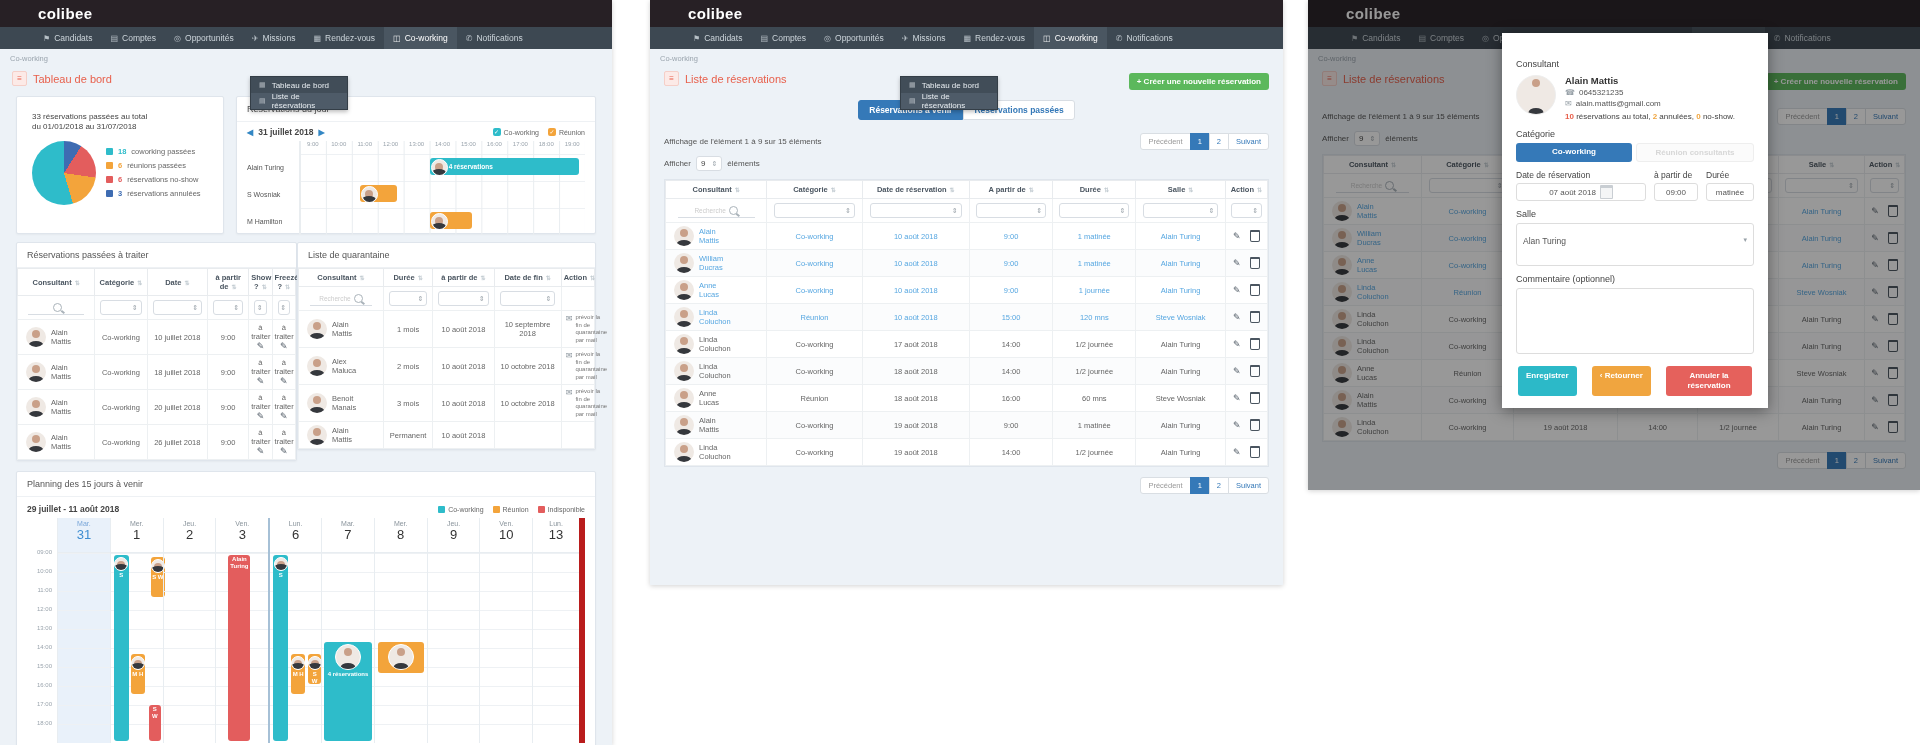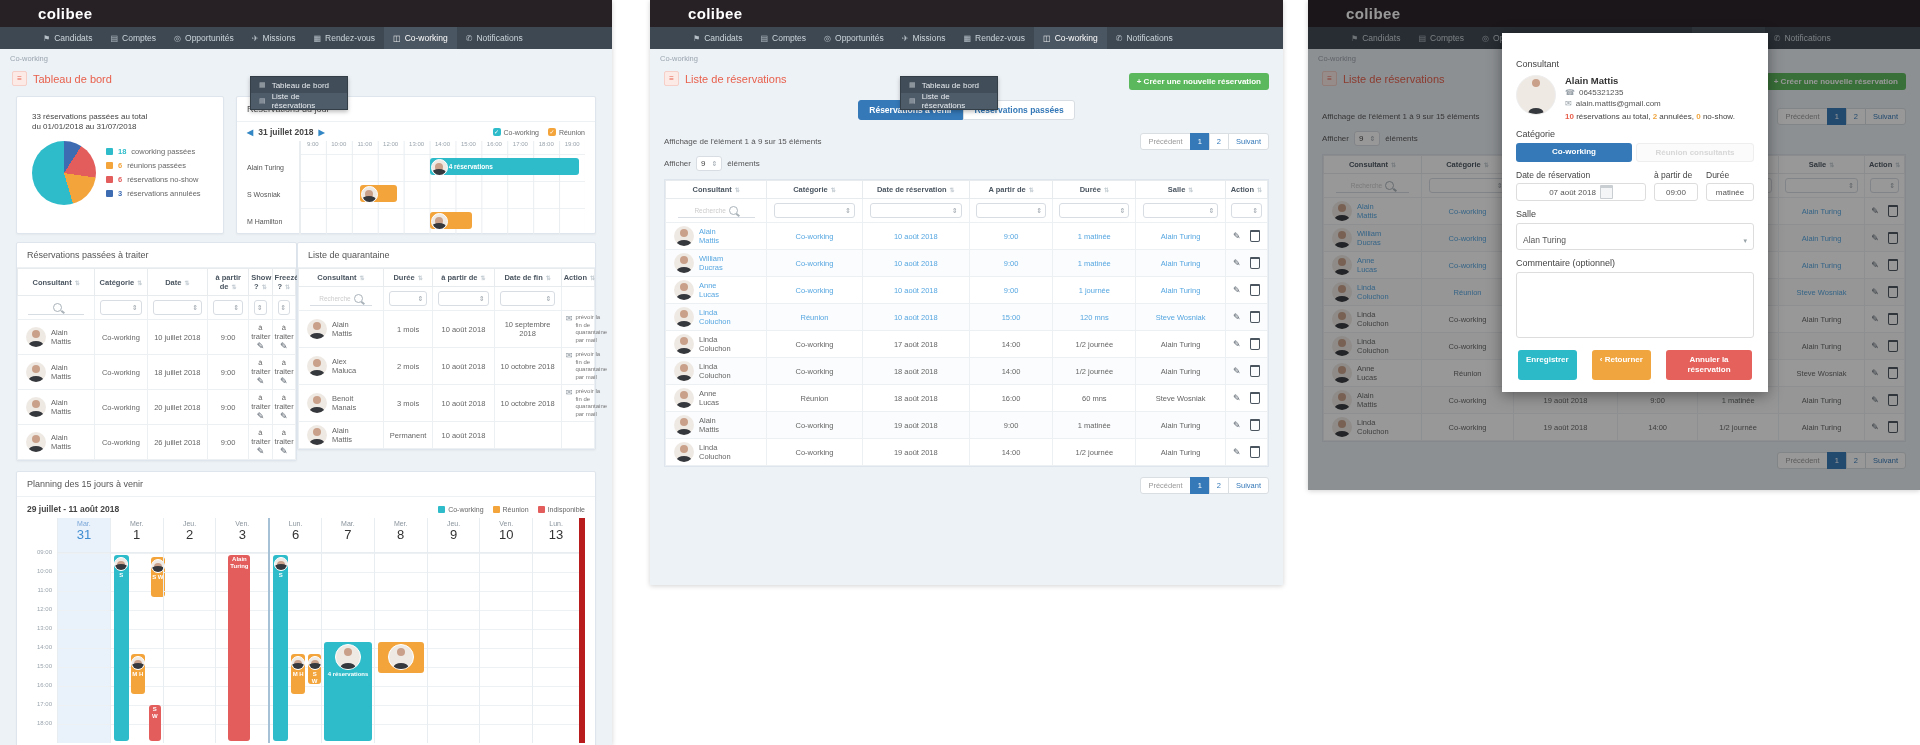--- a/index.html
+++ b/index.html
@@ -148,21 +148,21 @@
   .m-stats{font-size:8px;color:#444;margin-top:4px}
   .m-cat-row{display:flex;gap:4px}
   .m-cat{flex:1;text-align:center;font-size:8px;font-weight:bold;padding:4px 0;border-radius:3px;cursor:pointer}
   .m-cat.on{background:#3579b8;color:#fff}
   .m-cat.off{background:#fbfbfb;border:1px solid #eee;color:#d7d7d7}
   .m-fields{display:flex;gap:8px;margin-top:8px}
   .m-field{display:flex;flex-direction:column;gap:3px}
   .m-field label{font-size:8.5px;color:#444}
   .m-input{border:1px solid #ddd;border-radius:3px;height:16px;font-size:8px;color:#555;display:flex;align-items:center;justify-content:center;background:#fff;gap:4px;padding:0 4px}
   .cal-ico{width:11px;height:10px;border:1px solid #c9ced3;border-top:3px solid #c9ced3;border-radius:1px;background:#f4f5f6}
-  .m-select{border:1px solid #ddd;border-radius:3px;height:17px;font-size:8.5px;color:#555;display:flex;align-items:flex-end;justify-content:space-between;padding:4px 6px;background:#fff;cursor:pointer}
+  .m-select{border:1px solid #ddd;border-radius:3px;height:17px;font-size:8.5px;color:#555;display:flex;align-items:flex-start;justify-content:space-between;padding:12px 6px;background:#fff;cursor:pointer}
   .m-textarea{border:1px solid #ddd;border-radius:3px;height:64px;background:#fff}
   .m-actions{display:flex;justify-content:space-between;margin-top:12px;padding:0 2px}
   .m-btn{color:#fff;font-size:8px;font-weight:bold;border-radius:3px;padding:5px 8px;text-align:center;cursor:pointer;line-height:1.25}
   .m-save{background:#2cb9c8}
   .m-back{background:#f0a53f}
   .m-cancel{background:#e5615c;width:70px}
 </style>
 </head>
 <body>
 

